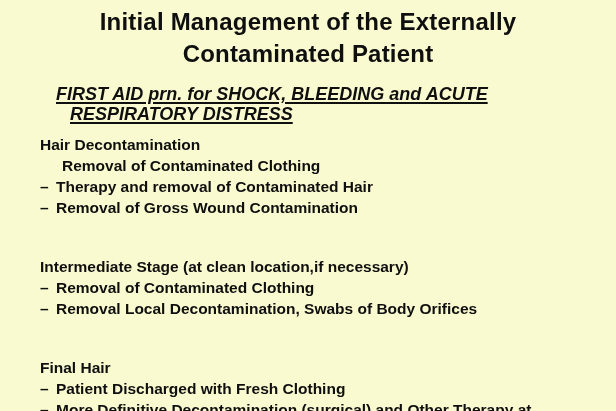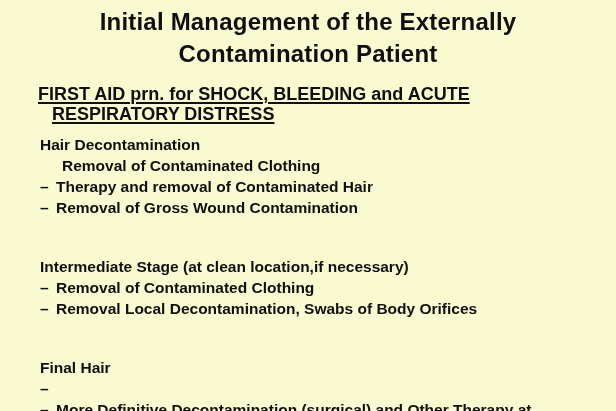--- a/index.html
+++ b/index.html
@@ -15,23 +15,24 @@
   }
   .title{
     margin:6px 8px 0 8px;
     font-size:24px;
     line-height:32px;
     text-align:center;
     letter-spacing:0.2px;
   }
   .title .tline{display:block;}
   .heading{
-    margin:14px 12px 10px 38px;
+    margin:14px 12px 10px 56px;
     font-size:18px;
     line-height:20px;
+    font-style:italic;
   }
   .heading .hline{
     display:inline-block;
     text-decoration:underline;
     text-decoration-thickness:2px;
     text-underline-offset:2px;
   }
   .heading .hline.indent{margin-left:14px;}
   .heading .hline{display:block;}
   .body{font-size:15.5px;line-height:21px;}
@@ -41,21 +42,21 @@
   .item.plain{margin-left:62px;}
   .section+.section{margin-top:38px;}
 </style>
 </head>
 <body>
 
 <div class="slide">
 
   <h1 class="title">
     <span class="tline">Initial Management of the Externally</span>
-    <span class="tline">Contamination Patient</span>
+    <span class="tline">Contaminated Patient</span>
   </h1>
 
   <div class="heading">
     <span class="hline">FIRST AID prn. for SHOCK, BLEEDING and ACUTE</span>
     <span class="hline indent">RESPIRATORY DISTRESS</span>
   </div>
 
   <div class="body">
 
     <div class="section">
@@ -82,20 +83,21 @@
       <div class="item">
         <span class="dash">–</span>
         <span class="txt">Removal Local Decontamination, Swabs of Body Orifices</span>
       </div>
     </div>
 
     <div class="section">
       <div class="sec-header">Final Hair</div>
       <div class="item">
         <span class="dash">–</span>
+        <span class="txt">Patient Discharged with Fresh Clothing</span>
       </div>
       <div class="item">
         <span class="dash">–</span>
         <span class="txt">More Definitive Decontamination (surgical) and Other Therapy at Dispensary or Hospital</span>
       </div>
     </div>
 
   </div>
 </div>
 

